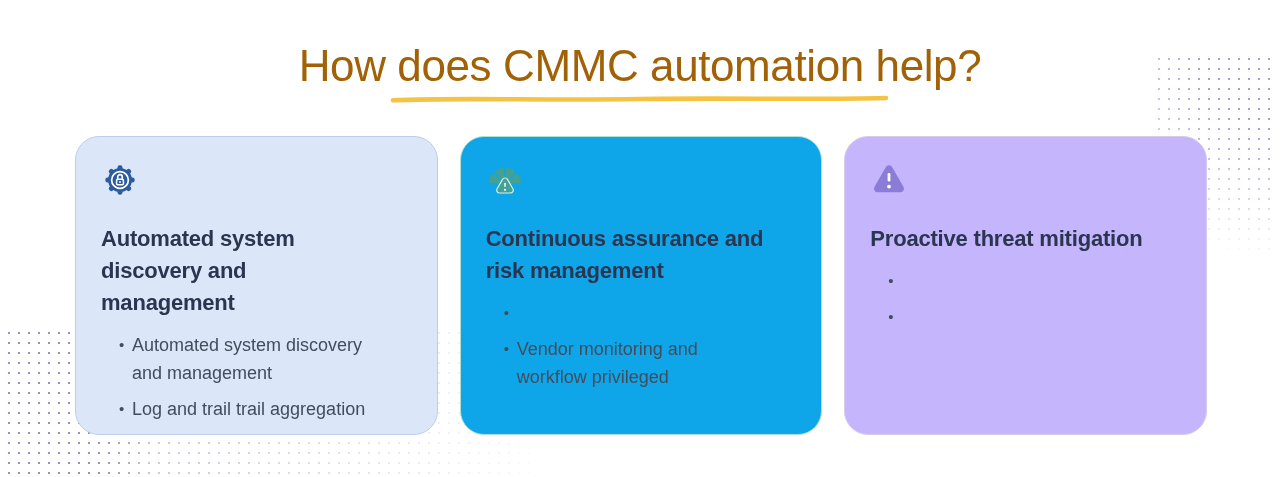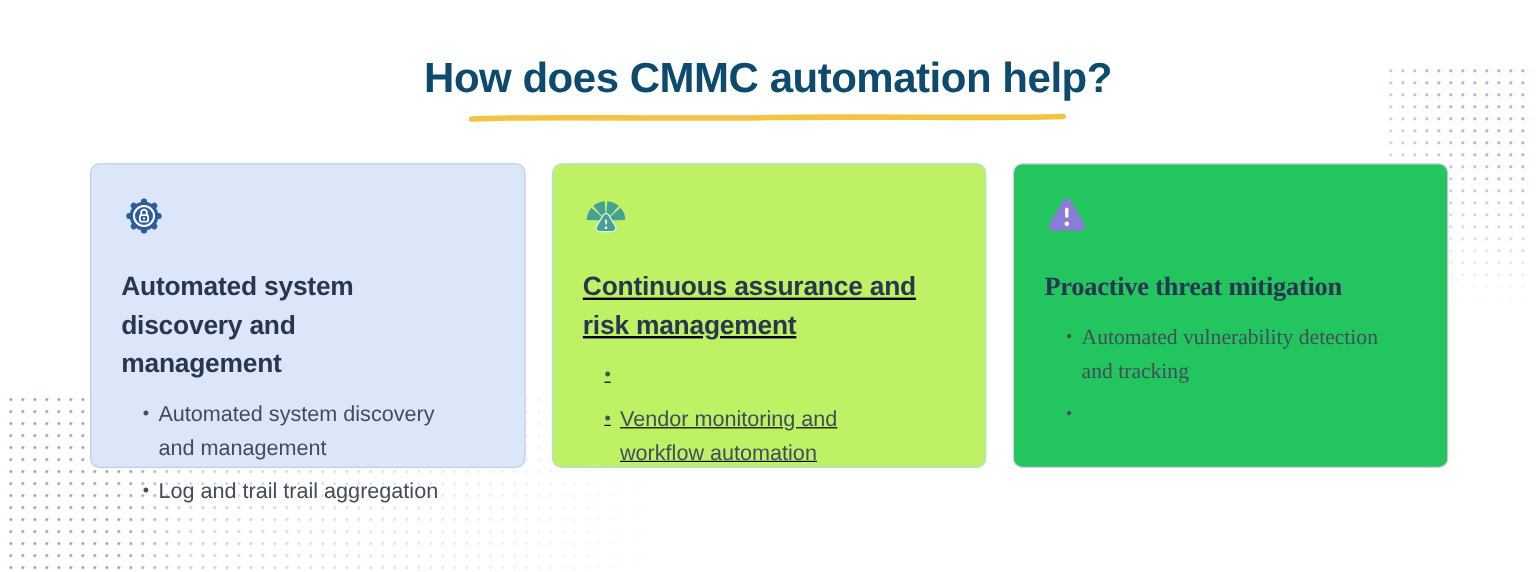--- a/index.html
+++ b/index.html
@@ -28,47 +28,47 @@
     --dot: #9B93BC;
     left: 4px; top: 282px; width: 592px; height: 166px;
     -webkit-mask-image: linear-gradient(to right, #000 0 100px, rgba(0,0,0,.5) 150px, transparent 560px);
     mask-image: linear-gradient(to right, #000 0 100px, rgba(0,0,0,.5) 150px, transparent 560px);
   }
 
   
   .page-title {
     margin: 46px auto 0;
     text-align: center;
-    font-size: 35px;
+    font-size: 44px;
     line-height: 40px;
-    font-weight: 700;
+    font-weight: 400;
     letter-spacing: -0.4px;
-    color: #0c4a6e;
+    color: #a16207;
     position: relative; z-index: 2;
   }
   .underline-wrap {
     display: block;
     margin: 4px auto 0;
     width: 500px; height: 10px;
     position: relative; z-index: 2;
   }
 
   
   .cards {
     position: relative; z-index: 2;
     display: flex;
     gap: 22px;
     margin: 36px 73px 0 75px;
   }
   .card {
     flex: 1 1 0;
-    height: 254px;
+    height: 299px;
     box-sizing: border-box;
     border: 1px solid transparent;
-    border-radius: 8px;
+    border-radius: 24px;
     padding: 24px 16px 24px 25px;
   }
   .icon {
     display: block;
     width: 38px; height: 38px;
   }
   .icon svg { display: block; width: 38px; height: 38px; }
   .card-heading {
     margin: 24px 0 0;
     max-width: 280px;
@@ -145,59 +145,58 @@
           <span class="bullet-marker">•</span>
           <span class="bullet-text">Automated system discovery and management</span>
         </li>
         <li class="bullet-item">
           <span class="bullet-marker">•</span>
           <span class="bullet-text">Log and trail trail aggregation</span>
         </li>
       </ul>
     </div>
 
-    <div class="card" style="background-color: #bef264; border-color: rgb(180, 224, 210); text-decoration: underline;">
+    <div class="card" style="background-color: #0ea5e9; border-color: rgb(180, 224, 210);">
       <span class="icon" style="color: rgb(69, 161, 147);">
         <svg viewBox="0 0 40 40">
           <g fill="currentColor">
             <path d="M20 24 L3 23.4 A17 17 0 0 1 7.2 12.8 Z"></path>
             <path d="M20 24 L8.8 11.2 A17 17 0 0 1 18.8 7.0 Z"></path>
             <path d="M20 24 L21.2 7.0 A17 17 0 0 1 31.2 11.2 Z"></path>
             <path d="M20 24 L32.8 12.8 A17 17 0 0 1 37 23.4 Z"></path>
             <path d="M20 18.5 c0.9 0 1.7 0.5 2.2 1.4 l5.6 9.6 c0.9 1.6 -0.2 3.6 -2.2 3.6 h-11.2 c-2 0 -3.1 -2 -2.2 -3.6 l5.6 -9.6 c0.5 -0.9 1.3 -1.4 2.2 -1.4 z" stroke="#DDF2EA" stroke-width="2.4" paint-order="stroke"></path>
           </g>
           <rect x="19.25" y="23" width="1.5" height="4.4" rx="0.75" fill="#fff"></rect>
           <circle cx="20" cy="30.3" r="1.15" fill="#fff"></circle>
         </svg>
       </span>
       <h2 class="card-heading">Continuous assurance and risk management</h2>
       <ul class="bullet-list">
         <li class="bullet-item">
           <span class="bullet-marker">•</span>
         </li>
         <li class="bullet-item">
           <span class="bullet-marker">•</span>
-          <span class="bullet-text">Vendor monitoring and workflow automation</span>
+          <span class="bullet-text">Vendor monitoring and workflow privileged</span>
         </li>
       </ul>
     </div>
 
-    <div class="card" style="background-color: #22c55e; border-color: rgb(214, 203, 232); font-family: Liberation Serif, serif;">
+    <div class="card" style="background-color: #c4b5fd; border-color: rgb(214, 203, 232);">
       <span class="icon" style="color: rgb(139, 124, 216);">
         <svg viewBox="0 0 40 40">
           <path fill="currentColor" d="M20 4.5 c1.4 0 2.7 0.75 3.4 2.1 l11.8 20.4 c1.5 2.7 -0.4 6 -3.4 6 H8.2 c-3 0 -4.9 -3.3 -3.4 -6 L16.6 6.6 C17.3 5.25 18.6 4.5 20 4.5 z"></path>
           <rect x="18.55" y="12.6" width="2.9" height="9" rx="1.45" fill="#fff"></rect>
           <circle cx="20" cy="26.9" r="2" fill="#fff"></circle>
         </svg>
       </span>
       <h2 class="card-heading">Proactive threat mitigation</h2>
       <ul class="bullet-list">
         <li class="bullet-item">
           <span class="bullet-marker">•</span>
-          <span class="bullet-text">Automated vulnerability detection and tracking</span>
         </li>
         <li class="bullet-item">
           <span class="bullet-marker">•</span>
         </li>
       </ul>
     </div>
 
   </div>
 </div>
 

